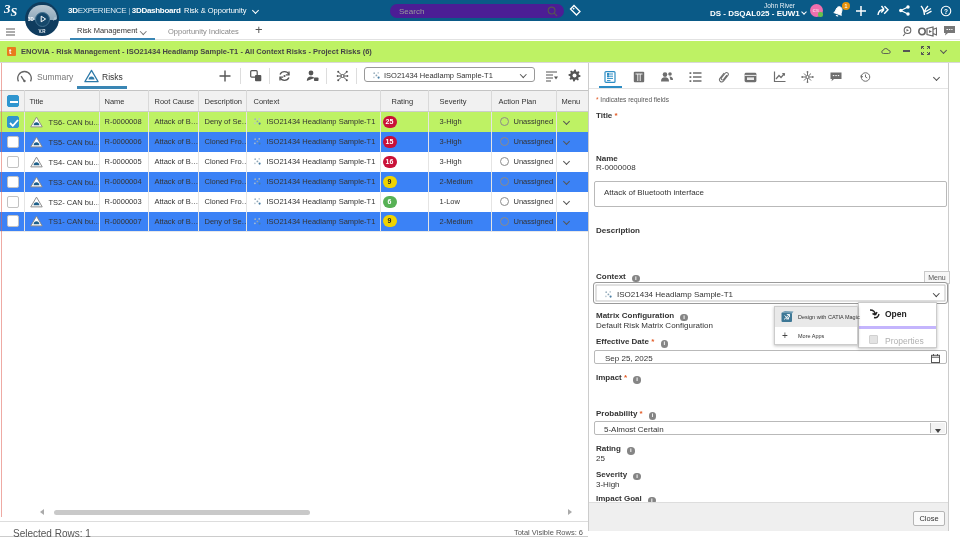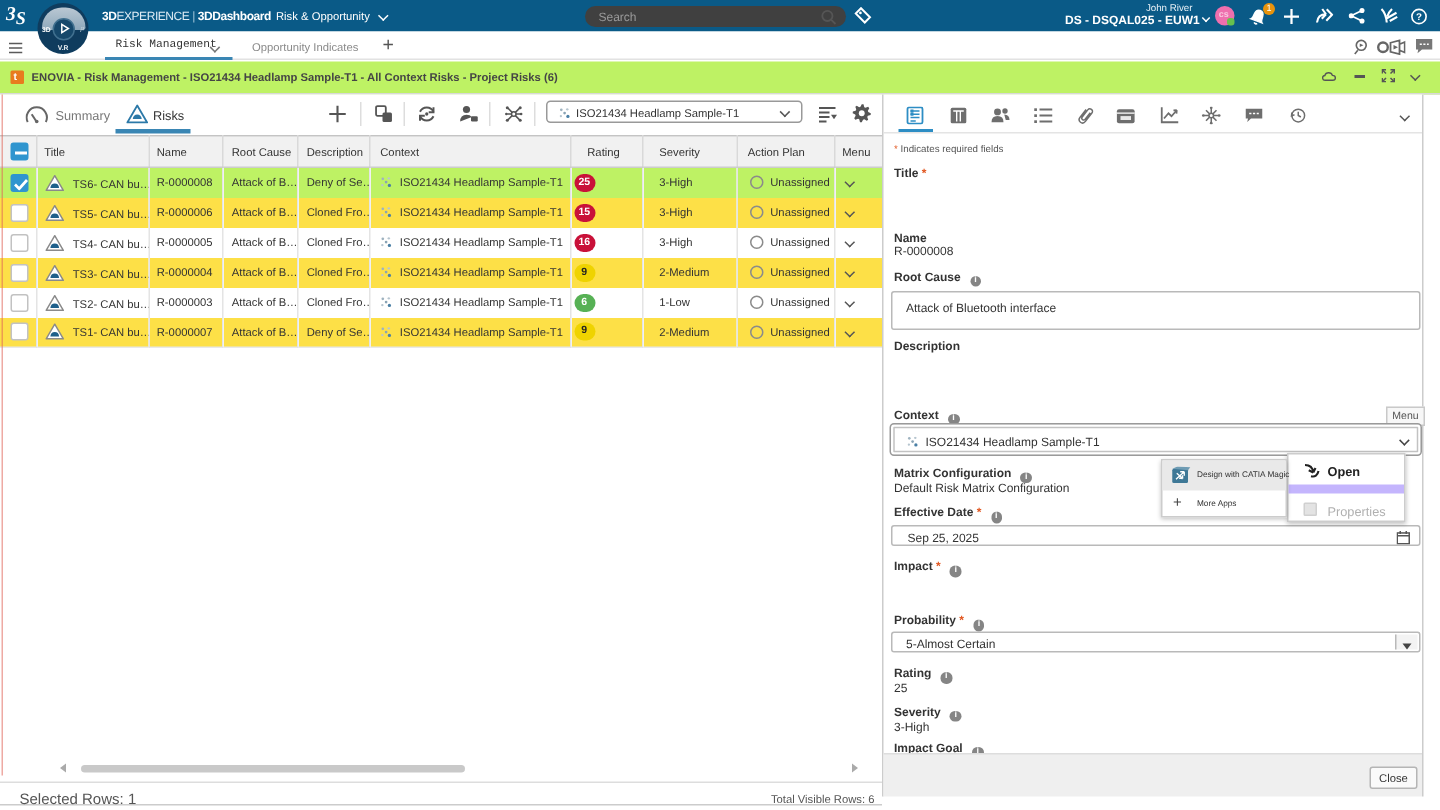--- a/index.html
+++ b/index.html
@@ -12,21 +12,21 @@
 #tabbar { position:absolute; left:0; top:21px; width:960px; height:19px; background:#fff; border-bottom:1px solid #e2e2e2; }
 #crumbbar { position:absolute; left:0; top:41px; width:960px; height:22px; background:#bef264; border-bottom:1px solid #d8d8d8; }
 
 #toolrow { position:absolute; left:0; top:63px; width:588px; height:27px; background:#fff; }
 
 #grid { position:absolute; left:0; top:90px; width:588px; }
 #grid table { border-collapse:collapse; table-layout:fixed; width:588px; font-size:7.5px; color:#333; border-bottom:1px solid #e8e8e8; }
 #grid th { height:21px; background:#f1f1f1; border-top:1px solid #c4c4c4; border-bottom:1px solid #cccccc; border-right:1px solid #d9d9d9; font-weight:normal; text-align:left; padding:0 0 0 5px; color:#333; }
 #grid td { height:20px; border-right:1px solid #e4e4e4; padding:0 0 0 5px; overflow:hidden; white-space:nowrap; }
 #grid tr.odd td { background:#fff; }
-#grid tr.even td { background:#fde047;margin-left:24px; }
+#grid tr.even td { background:#3b82f6;margin-left:24px; }
 #grid tr.sel td { background:#bef264; }
 .cb { display:inline-block; width:12px; height:12px; border:1px solid #c2c2c2; border-radius:2px; background:#fff; vertical-align:middle; margin-left:6px; }
 .cb.on { background:#2f95cf; border-color:#2f95cf; position:relative; }
 .badge { display:inline-block; min-width:14px; height:12px; border-radius:7px; line-height:12px; text-align:center; font-size:7px; font-weight:bold; }
 .b-red { background:#c91139; color:#fff; }
 .b-yel { background:#efd300; color:#222; }
 .b-grn { background:#57b155; color:#fff; }
 .circ { display:inline-block; width:9px; height:9px; border:1.5px solid #8b8b8b; border-radius:50%; vertical-align:-2px; margin-right:5px; }
 .chev { display:inline-block; width:5px; height:5px; border-right:1.2px solid #555; border-bottom:1.2px solid #555; transform:rotate(45deg); }
 
@@ -50,21 +50,21 @@
 
   <svg class="abs" style="left:3px;top:1px" width="19" height="18" viewBox="0 0 19 18">
     <text x="1" y="12" font-family="Liberation Serif" font-style="italic" font-weight="bold" font-size="13" fill="#fff">3</text>
     <text x="7.5" y="15" font-family="Liberation Serif" font-style="italic" font-weight="bold" font-size="12" fill="#fff">S</text>
   </svg>
 
   <div class="abs" style="left:68px;top:5.5px;font-size:8px;color:#fff;letter-spacing:-0.3px;"><b>3D</b><span style="color:#ddebf4;font-weight:normal">EXPERIENCE</span><span style="color:#9fc3d8"> | </span><b>3DDashboard</b></div>
   <div class="abs" style="left:184px;top:6px;font-size:7.5px;color:#fff;">Risk &amp; Opportunity</div>
   <span class="abs" style="left:253px;top:8px;width:5px;height:5px;border-right:1.4px solid #fff;border-bottom:1.4px solid #fff;transform:rotate(45deg)"></span>
 
-  <div class="abs" style="left:390px;top:3.5px;width:174px;height:14px;background:#404040;border-radius:7px;">
+  <div class="abs" style="left:390px;top:3.5px;width:174px;height:14px;background:#4c1d95;border-radius:7px;">
     <span class="abs" style="left:9px;top:3px;font-size:8px;color:#9b9b9b;">Search</span>
     <svg class="abs" style="left:157px;top:2px" width="11" height="11" viewBox="0 0 11 11">
         <circle cx="4.6" cy="4.6" r="3.4" fill="none" stroke="#555" stroke-width="1.2"></circle>
         <line x1="7.2" y1="7.2" x2="10" y2="10" stroke="#555" stroke-width="1.2"></line>
       </svg>
   </div>
   <svg class="abs" style="left:569px;top:4px" width="13" height="13" viewBox="0 0 13 13">
       <path d="M1.5 5 L5 1.5 L11 7.5 L7.5 11 Z" fill="none" stroke="#fff" stroke-width="1.3"></path>
       <circle cx="4.6" cy="4.6" r="0.9" fill="#fff"></circle>
     </svg>
@@ -107,21 +107,21 @@
   <svg class="abs" style="left:940px;top:4.5px" width="12" height="12" viewBox="0 0 24 24">
       <circle cx="12" cy="12" r="9.5" fill="none" stroke="#fff" stroke-width="2.2"></circle>
       <text x="12" y="17" font-size="13" font-weight="bold" fill="#fff" text-anchor="middle" font-family="Liberation Sans">?</text>
     </svg>
 </div>
 <div id="tabbar">
 
   <svg class="abs" style="left:6px;top:7px" width="9" height="8" viewBox="0 0 9 8">
       <path d="M0 1 H9 M0 4 H9 M0 7 H9" stroke="#5a5a5a" stroke-width="1.1"></path>
     </svg>
-  <div class="abs" style="left:77px;top:5px;font-size:7.5px;color:#333;font-family:Liberation Mono, monospace;">Risk Management</div>
+  <div class="abs" style="left:77px;top:5px;font-size:7.5px;color:#333;">Risk Management</div>
   <span class="abs" style="left:141px;top:8px;width:4.5px;height:4.5px;border-right:1.2px solid #777;border-bottom:1.2px solid #777;transform:rotate(45deg)"></span>
   <div class="abs" style="left:70px;top:16.5px;width:85px;height:2.5px;background:#3a86b4;"></div>
   <div class="abs" style="left:168px;top:5.5px;font-size:7.5px;color:#8a8a8a;">Opportunity Indicates</div>
   <div class="abs" style="left:255px;top:1px;font-size:13px;color:#555;font-weight:300">+</div>
 
   <svg class="abs" style="left:902px;top:5px" width="11" height="11" viewBox="0 0 11 11">
       <circle cx="5.5" cy="4.2" r="3.3" fill="none" stroke="#666" stroke-width="1.1"></circle>
       <line x1="3.2" y1="7.5" x2="1.2" y2="10" stroke="#666" stroke-width="1.1"></line>
       <path d="M4.5 3 L7 4.2 L4.5 5.4 Z" fill="#666"></path>
     </svg>
@@ -464,21 +464,21 @@
   <div class="abs" style="left:0;top:24.5px;width:100%;height:1px;background:#e4e4e4;"></div>
 
   <div class="abs" style="left:7px;top:33px;font-size:6.5px;color:#555;"><span class="ast">*</span> Indicates required fields</div>
 
   <div class="lbl" style="left:7px;top:48px;">Title <span class="ast">*</span></div>
 
   <div class="lbl" style="left:7px;top:91px;">Name</div>
   <div class="val" style="left:7px;top:100px;">R-0000008</div>
 
   <div class="lbl" style="left:7px;top:116.5px;">Root Cause <span class="info">i</span></div>
-  <div class="inp" style="top:131px;height:26px;text-decoration:underline;">
+  <div class="inp" style="top:118px;height:26px;text-decoration:underline;">
       <span class="abs" style="left:9px;top:6px;">Attack of Bluetooth interface</span>
     </div>
 
   <div class="lbl" style="left:7px;top:163px;">Description</div>
 
   <div class="lbl" style="left:7px;top:208.5px;">Context <span class="info">i</span></div>
   <div class="abs" style="left:335px;top:208px;width:26px;height:13px;background:#f7f7f7;border:1px solid #c9c9c9;font-size:7px;color:#555;text-align:center;line-height:12px;">Menu</div>
   <div class="abs" style="left:4px;top:219px;width:355px;height:22px;background:#fff;border:1px solid #9a9a9a;border-radius:3px;box-shadow:inset 0 0 0 1.5px #fff, inset 0 0 0 2.5px #c2c2c2;">
     <svg class="abs" style="left:11px;top:7.5px" width="7" height="7" viewBox="0 0 7 7">
         <circle cx="1.2" cy="1.2" r="0.9" fill="#9fb3c0"></circle>
@@ -529,21 +529,21 @@
         <path d="M3 8.5 L8.5 3.5 M8.5 3.5 H5.8 M8.5 3.5 V6.2 M3.5 4.5 L7.5 8 M7.5 8 L7.3 5.8 M7.5 8 L5 7.8" stroke="#fff" stroke-width="0.9" fill="none"></path>
       </svg>
     <span class="abs" style="left:23px;top:6.5px;color:#333;">Design with CATIA Magic</span>
   </div>
   <div style="height:19.5px;position:relative;">
     <span class="abs" style="left:7px;top:3px;font-size:10px;color:#444;">+</span>
     <span class="abs" style="left:23px;top:6.5px;color:#333;">More Apps</span>
   </div>
 </div>
 <div class="pop" style="left:858px;top:302px;width:79px;height:45.5px;z-index:59;">
-  <div style="height:26px;border-bottom:6px solid #c4b5fd;position:relative;">
+  <div style="height:26px;border-bottom:3px solid #c4b5fd;position:relative;">
     <svg class="abs" style="left:10px;top:6px" width="11" height="10" viewBox="0 0 11 10">
         <path d="M1 1 Q6 1 6.5 6 M6.5 6 L3.5 4.5 M6.5 6 L8 3" fill="none" stroke="#222" stroke-width="1.4"></path>
         <path d="M5 8.5 Q9 9.5 10 5" fill="none" stroke="#222" stroke-width="1.4"></path>
       </svg>
     <span class="abs" style="left:26px;top:6px;font-size:8.5px;font-weight:bold;color:#222;">Open</span>
   </div>
   <div style="height:22.5px;position:relative;">
     <span class="abs" style="left:10px;top:6px;width:9px;height:9px;background:#e3e3e3;border:1px solid #d0d0d0;border-radius:1px;"></span>
     <span class="abs" style="left:26px;top:7px;font-size:8.5px;color:#b0b0b0;">Properties</span>
   </div>

